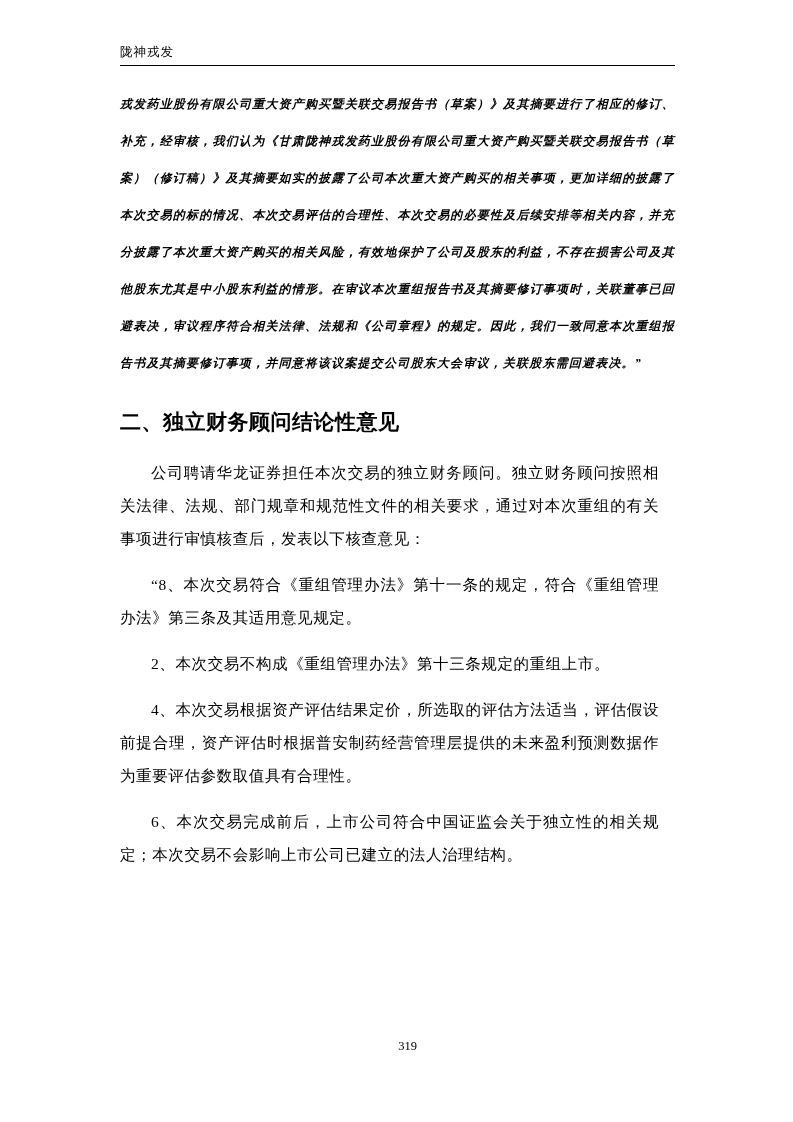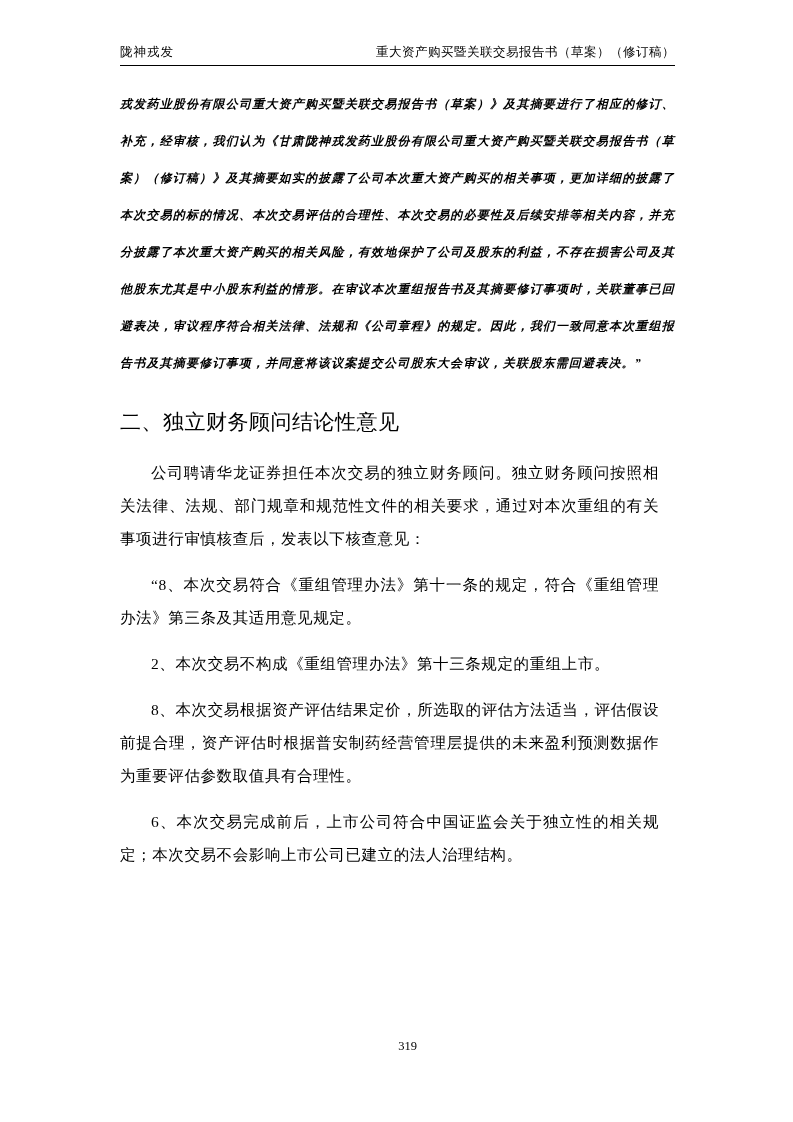--- a/index.html
+++ b/index.html
@@ -45,21 +45,21 @@
     font-weight: bold;
     font-style: italic;
     font-size: 12px;
     line-height: 37px;
     text-align: justify;
     letter-spacing: 1.2px;
     margin: 0 0 6px 0;
   }
   .section-heading {
     font-family: "Liberation Sans", "DejaVu Sans", sans-serif;
-    font-weight: normal;
+    font-weight: bold;
     font-size: 21px;
     letter-spacing: 0.5px;
     margin: 26px 0 20px 0;
   }
   .body-para {
     font-size: 15.5px;
     line-height: 33px;
     text-align: justify;
     letter-spacing: 0.6px;
     text-indent: 2em;
@@ -74,37 +74,36 @@
     font-size: 12.5px;
   }
 </style>
 </head>
 <body>
 
 <div class="page">
 
   <div class="header">
     <span class="hdr-left">陇神戎发</span>
-    <span class="hdr-right">重大资产购买暨关联交易报告书（草案）（修订稿）</span>
   </div>
 
   <div class="content">
 
     <p class="opening-para">戎发药业股份有限公司重大资产购买暨关联交易报告书（草案）》及其摘要进行了相应的修订、补充，经审核，我们认为《甘肃陇神戎发药业股份有限公司重大资产购买暨关联交易报告书（草案）（修订稿）》及其摘要如实的披露了公司本次重大资产购买的相关事项，更加详细的披露了本次交易的标的情况、本次交易评估的合理性、本次交易的必要性及后续安排等相关内容，并充分披露了本次重大资产购买的相关风险，有效地保护了公司及股东的利益，不存在损害公司及其他股东尤其是中小股东利益的情形。在审议本次重组报告书及其摘要修订事项时，关联董事已回避表决，审议程序符合相关法律、法规和《公司章程》的规定。因此，我们一致同意本次重组报告书及其摘要修订事项，并同意将该议案提交公司股东大会审议，关联股东需回避表决。”</p>
 
     <h2 class="section-heading">二、独立财务顾问结论性意见</h2>
 
     <p class="body-para">公司聘请华龙证券担任本次交易的独立财务顾问。独立财务顾问按照相关法律、法规、部门规章和规范性文件的相关要求，通过对本次重组的有关事项进行审慎核查后，发表以下核查意见：</p>
 
     <p class="body-para">“8、本次交易符合《重组管理办法》第十一条的规定，符合《重组管理办法》第三条及其适用意见规定。</p>
 
     <p class="body-para">2、本次交易不构成《重组管理办法》第十三条规定的重组上市。</p>
 
 
-    <p class="body-para">8、本次交易根据资产评估结果定价，所选取的评估方法适当，评估假设前提合理，资产评估时根据普安制药经营管理层提供的未来盈利预测数据作为重要评估参数取值具有合理性。</p>
+    <p class="body-para">4、本次交易根据资产评估结果定价，所选取的评估方法适当，评估假设前提合理，资产评估时根据普安制药经营管理层提供的未来盈利预测数据作为重要评估参数取值具有合理性。</p>
 
 
     <p class="body-para">6、本次交易完成前后，上市公司符合中国证监会关于独立性的相关规定；本次交易不会影响上市公司已建立的法人治理结构。</p>
 
   </div>
 
   <div class="footer">
     <span>319</span>
   </div>
 

